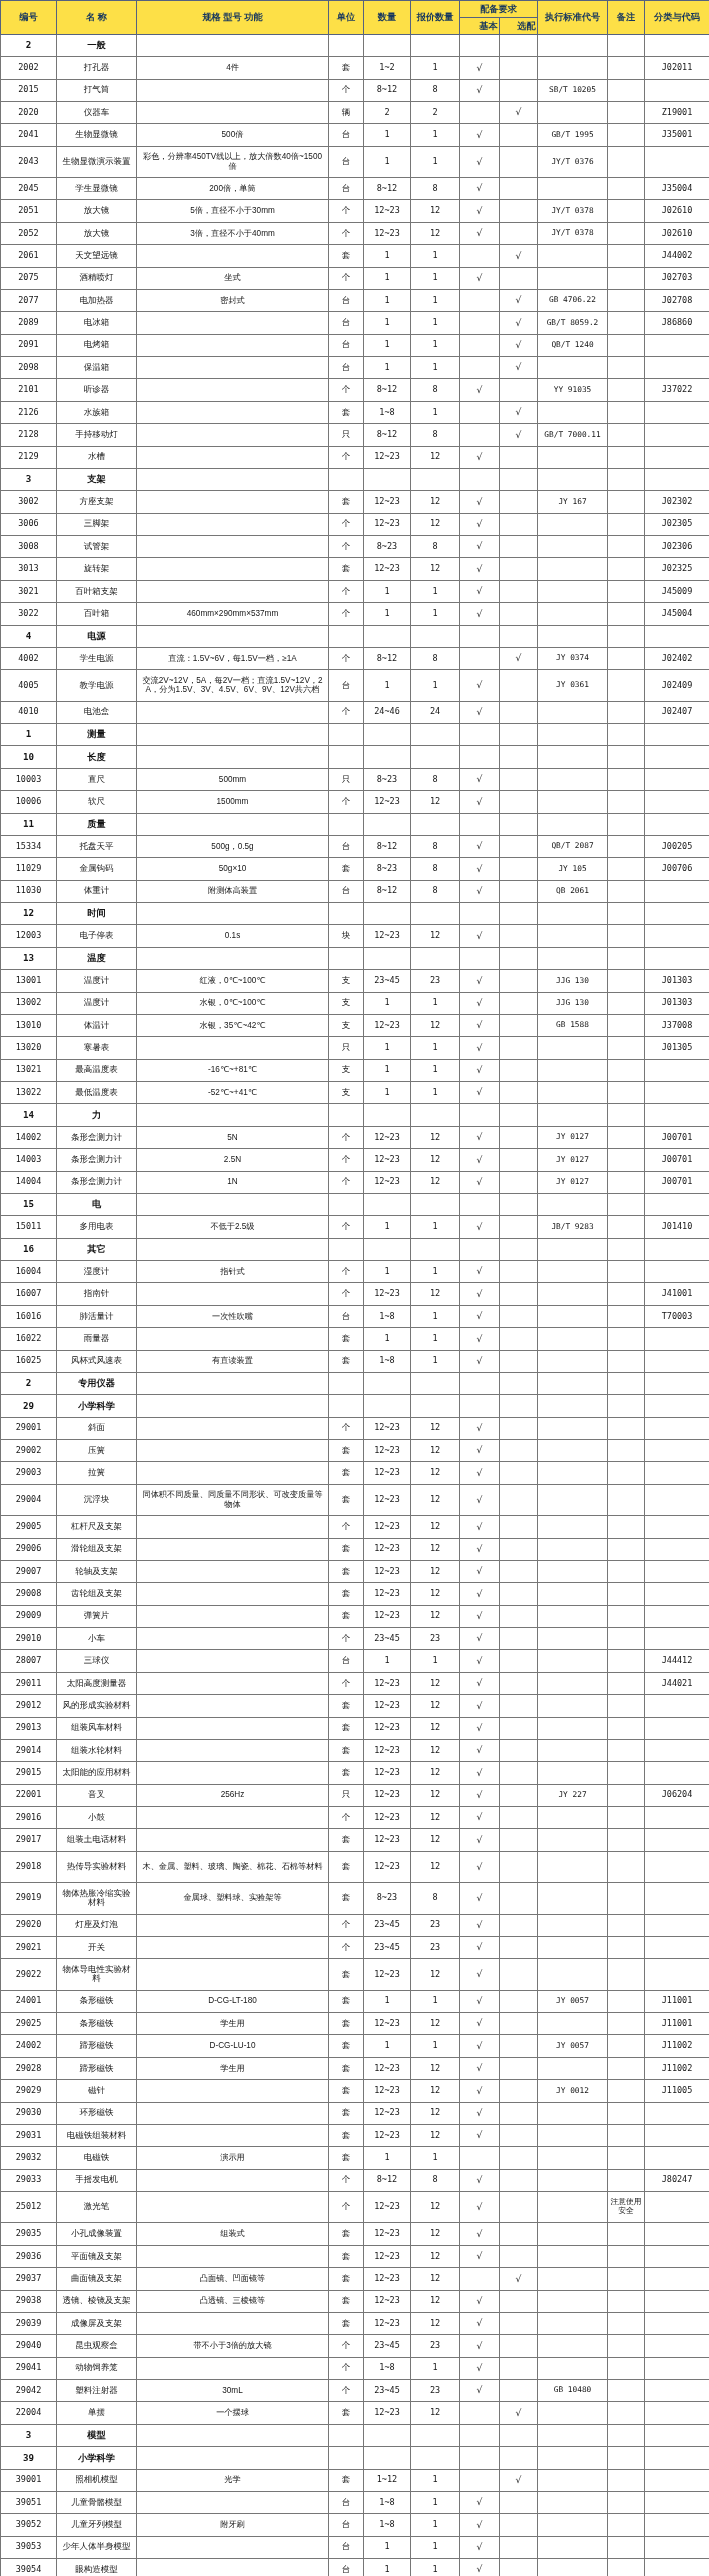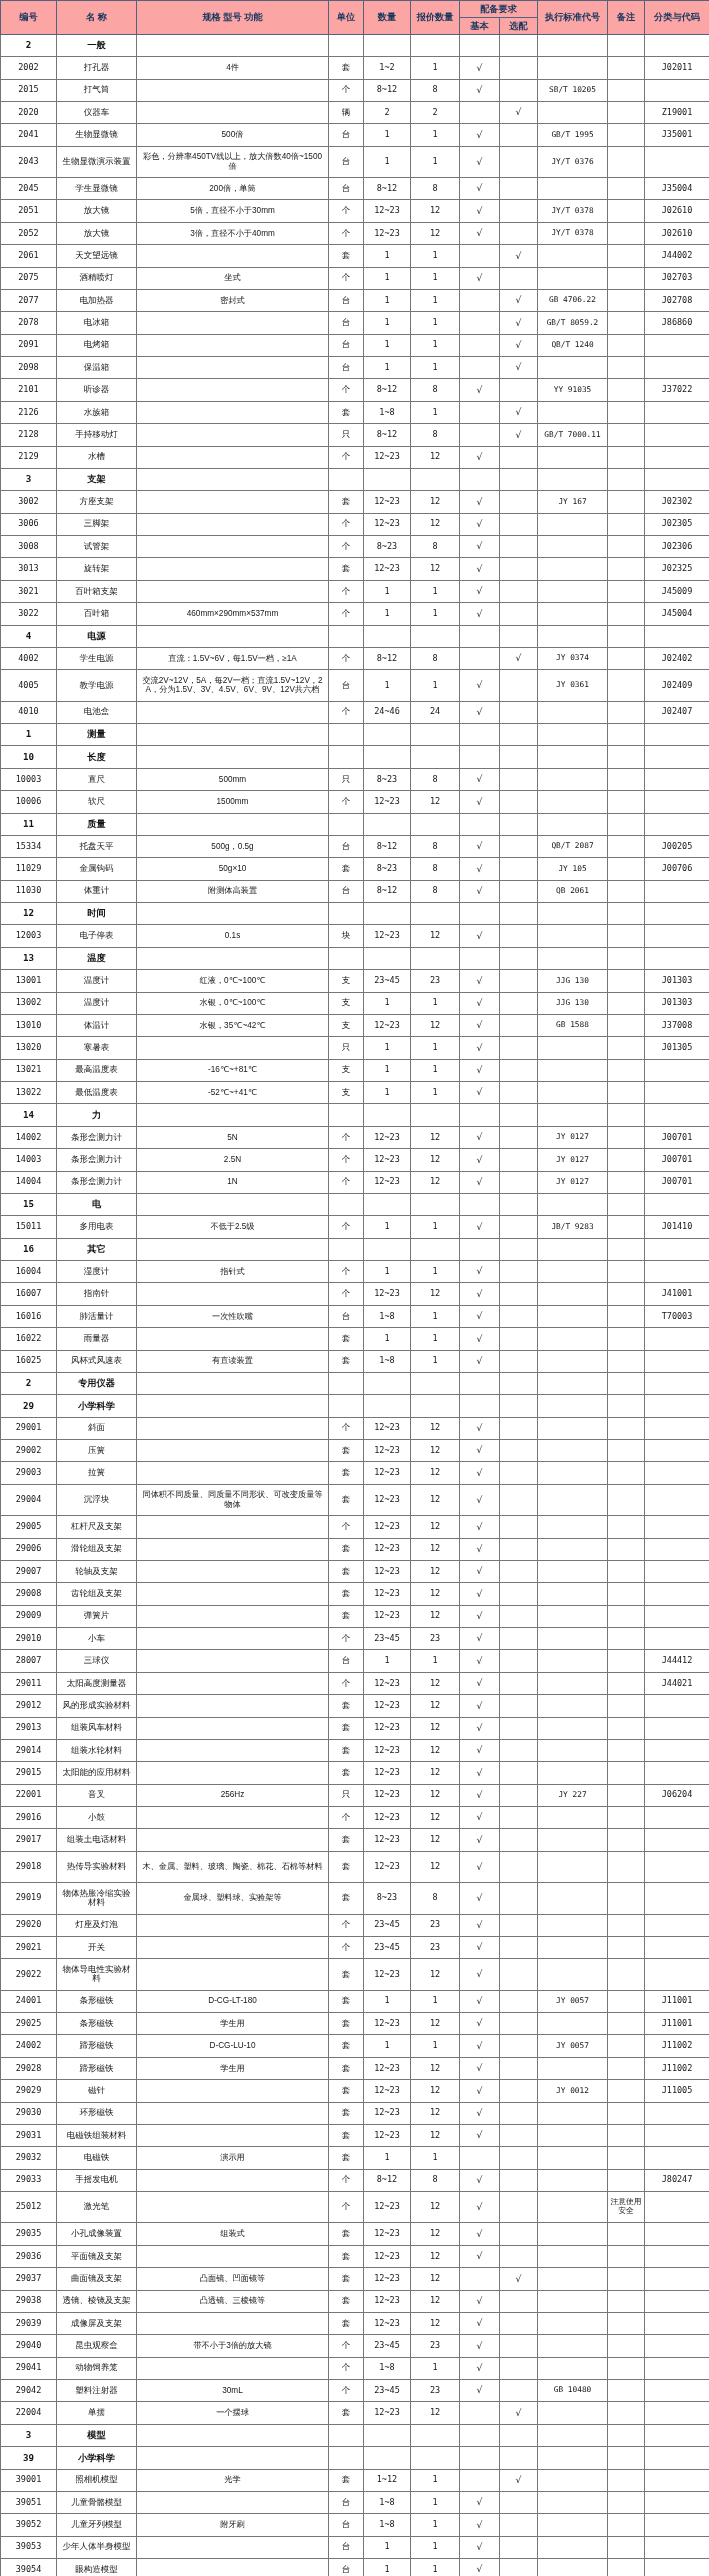--- a/index.html
+++ b/index.html
@@ -1,20 +1,20 @@
 <!DOCTYPE html>
 <html style="font-size:11.4px"><head>
 <meta charset="utf-8">
 <style>
   html,body{margin:0;padding:0;background:#fff;}
   body{width:710px;font-family:"Liberation Sans","DejaVu Sans",sans-serif;color:#151515;}
   table{border-collapse:collapse;width:710px;table-layout:fixed;}
   th,td{border:0.7px solid #767676;padding:0.7px 1.4px;text-align:center;vertical-align:middle;overflow:hidden;word-break:break-all;}
-  thead th{background:#fca5a5;color:#17375E;font-weight:bold;font-size:9.2px;height:15px;border-color:#55627f;margin-top:32px;}
-  thead tr.sub th{height:14px;}
+  thead th{background:#fde047;color:#17375E;font-weight:bold;font-size:9.2px;height:15px;border-color:#55627f;margin-top:32px;}
+  thead tr.sub th{height:14px;text-align:right;}
   thead{border-bottom:1.4px solid #3a3a3a;}
   table{border:1.4px solid #4a4a4a;}
   tbody td{font-size:8.5px;height:20px;line-height:1.15;}
   tr.tall td{height:29px;}
   tr.thick td{border-top:1.4px solid #4a4a4a;}
   tr.sec td{font-weight:bold;font-size:9.2px;}
   td.c0,td.c4,td.c5,td.c8,td.c10{font-family:"DejaVu Sans Mono","Liberation Mono",monospace;font-size:8.5px;}
   td.c8{font-size:7.8px;line-height:1.1;}
   td.c9{font-size:7.8px;line-height:1.15;}
   td.c2{font-size:8.2px;line-height:1.2;padding:0 2.1px;}
@@ -474,21 +474,21 @@
         </td>
         <td class="c9">
           <span class="cw"></span>
         </td>
         <td class="c10">
           <span class="cw">J02708</span>
         </td>
       </tr>
       <tr>
         <td class="c0">
-          <span class="cw">2078</span>
+          <span class="cw">2089</span>
         </td>
         <td class="c1">
           <span class="cw">电冰箱</span>
         </td>
         <td class="c2">
           <span class="cw"></span>
         </td>
         <td class="c3">
           <span class="cw">台</span>
         </td>

